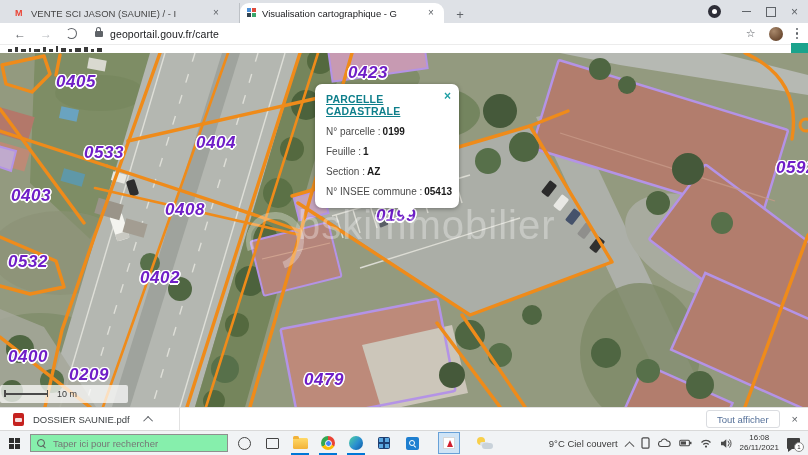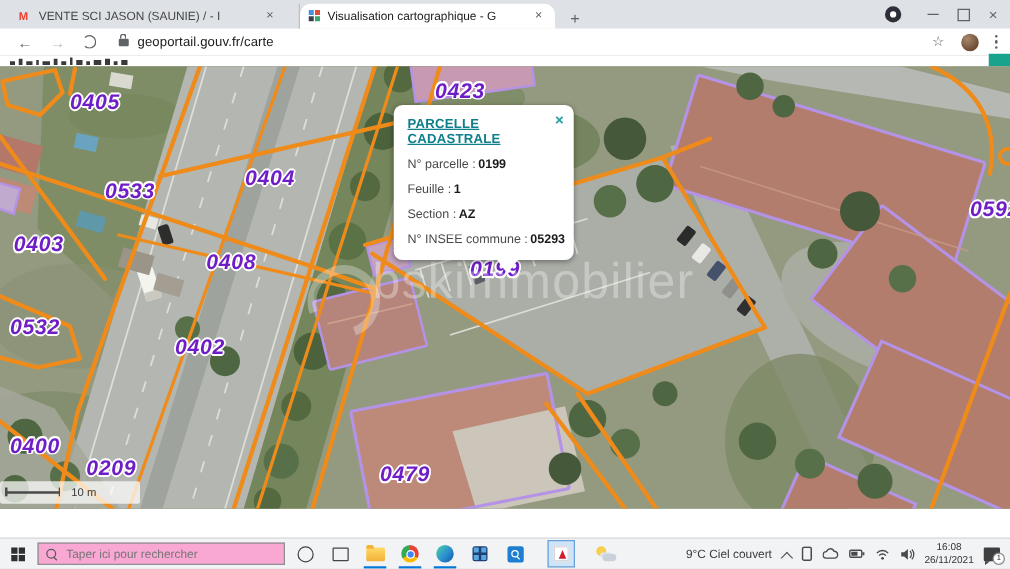--- a/index.html
+++ b/index.html
@@ -47,21 +47,21 @@
   .clip-glyphs i{background:#3a3a3a;display:block;}
   .teal-btn{position:absolute;right:0;top:-2px;width:17px;height:10px;background:#1aa38c;}
   
   .map{position:absolute;top:53px;left:0;width:808px;height:354px;overflow:hidden;background:#939a7f;}
   .mapsvg{position:absolute;inset:0;}
   .plabel{position:absolute;transform:translate(-50%,-50%);font-size:17px;font-weight:bold;font-style:italic;
           color:#6f1ec7;letter-spacing:.5px;white-space:nowrap;
           text-shadow:-1.5px 0 #fff,1.5px 0 #fff,0 -1.5px #fff,0 1.5px #fff,-1px -1px #fff,1px 1px #fff,-1px 1px #fff,1px -1px #fff;}
   .wm-ring{position:absolute;left:246px;top:159px;width:44px;height:44px;border:7px solid rgba(255,255,255,.3);border-radius:50%;border-bottom-color:transparent;transform:rotate(25deg);}
   .wm-text{position:absolute;left:298px;top:150px;font-size:40px;font-weight:500;letter-spacing:1px;color:rgba(255,255,255,.32);white-space:nowrap;}
-  .scalebar{position:absolute;left:0;top:332px;width:112px;height:18px;background:rgba(255,255,255,.72);border-radius:2px;display:flex;align-items:center;font-size:9px;color:#3a3a3a;}
+  .scalebar{position:absolute;left:0;top:332px;width:128px;height:18px;background:rgba(255,255,255,.72);border-radius:2px;display:flex;align-items:center;font-size:9px;color:#3a3a3a;}
   .scaleline{width:44px;height:2px;background:#4a4a4a;margin:0 9px 0 4px;position:relative;}
   .scaleline::before,.scaleline::after{content:"";position:absolute;top:-3px;width:1.5px;height:7px;background:#4a4a4a;}
   .scaleline::before{left:0}.scaleline::after{right:0}
   
   .popup{position:absolute;left:315px;top:31px;width:144px;box-sizing:border-box;background:#fff;border-radius:7px;
          box-shadow:0 1px 4px rgba(0,0,0,.35);padding:9px 11px 11px;}
   .popup-title{font-size:10.5px;font-weight:bold;color:#0e7f8b;letter-spacing:.2px;padding-right:10px;text-decoration:underline;}
   .popup-row{font-size:10px;color:#4a4a4a;margin-top:9px;white-space:nowrap;}
   .popup-row b{color:#1b1b1b;margin-left:2px;}
   .popup-close{position:absolute;top:6px;right:8px;color:#21a0a5;font-weight:bold;font-size:12px;line-height:12px;}
@@ -73,21 +73,21 @@
   .dl-name{font-size:9.5px;color:#3c4043;margin-left:9px;}
   .dl-caret{width:6px;height:6px;border-left:1.4px solid #5f6368;border-top:1.4px solid #5f6368;transform:rotate(45deg) translateY(2px);margin-left:16px;}
   .dl-sep{width:1px;height:22px;background:#e2e2e2;margin-left:26px;}
   .dl-showall{margin-left:auto;border:1px solid #dadce0;border-radius:3px;padding:2.5px 10px;font-size:9.5px;color:#557099;}
   .dl-close{margin:0 10px 0 12px;color:#5f6368;font-size:11px;}
   .dl-close::before{content:"\00D7";}
   
   .taskbar{position:absolute;top:430px;left:0;right:0;height:25px;background:#f1f3f5;border-top:1px solid #d9d9d9;display:flex;align-items:center;box-sizing:border-box;font-size:9px;color:#3a3a3a;}
   .winlogo{margin-left:9px;width:11px;height:11px;display:grid;grid-template:5px 5px/5px 5px;gap:1px;}
   .winlogo i{background:#2f2f2f;}
-  .searchbox{margin-left:10px;width:198px;height:18px;background:#f9a8d4;border:1px solid #8f8f8f;display:flex;align-items:center;padding:0 6px;box-sizing:border-box;}
+  .searchbox{margin-left:10px;width:198px;height:18px;background:#86efac;border:1px solid #8f8f8f;display:flex;align-items:center;padding:0 6px;box-sizing:border-box;}
   .mag{width:6px;height:6px;border:1.3px solid #5a5a5a;border-radius:50%;position:relative;flex:none;}
   .mag::after{content:"";position:absolute;left:5px;top:5px;width:4px;height:1.3px;background:#5a5a5a;transform:rotate(45deg);transform-origin:0 0;}
   .searchbox input{border:none;outline:none;flex:1;margin-left:6px;font-size:9.5px;color:#5f5f5f;font-family:"Liberation Sans",sans-serif;background:transparent;}
   .tb-icon{width:24px;height:24px;display:flex;align-items:center;justify-content:center;position:relative;margin-left:4px;flex:none;}
   .tb-icon.open::after{content:"";position:absolute;bottom:0;left:3px;right:3px;height:2px;background:#0078d7;}
   .ic-cortana{width:11px;height:11px;border:1.6px solid #444;border-radius:50%;}
   .ic-taskview{width:11px;height:9px;border:1.4px solid #444;border-radius:1px;position:relative;}
   .ic-folder{width:15px;height:11px;background:linear-gradient(#ffd968,#f2b238);border-radius:1.5px;position:relative;}
   .ic-folder::before{content:"";position:absolute;top:-2px;left:0;width:6px;height:3px;background:#f2b238;border-radius:1.5px 1.5px 0 0;}
   .ic-chrome{width:14px;height:14px;border-radius:50%;background:conic-gradient(#ea4335 0 33%,#fbbc05 0 66%,#34a853 0 100%);position:relative;}
@@ -352,26 +352,34 @@
       <div class="popup-row">
         <span>N° parcelle :</span><b>0199</b>
       </div>
       <div class="popup-row">
         <span>Feuille :</span><b>1</b>
       </div>
       <div class="popup-row">
         <span>Section :</span><b>AZ</b>
       </div>
       <div class="popup-row">
-        <span>N° INSEE commune :</span><b>05293</b>
+        <span>N° INSEE commune :</span><b>05413</b>
       </div>
       <div class="popup-tail"></div>
     </div>
   </div>
 
+  <div class="dlbar">
+    <span class="pdficon"></span>
+    <span class="dl-name">DOSSIER SAUNIE.pdf</span>
+    <span class="dl-caret"></span>
+    <span class="dl-sep"></span>
+    <span class="dl-showall">Tout afficher</span>
+    <span class="dl-close"></span>
+  </div>
 
   <div class="taskbar">
     <span class="winlogo">
         <i></i>
         <i></i>
         <i></i>
         <i></i>
       </span>
     <div class="searchbox">
       <span class="mag"></span>

